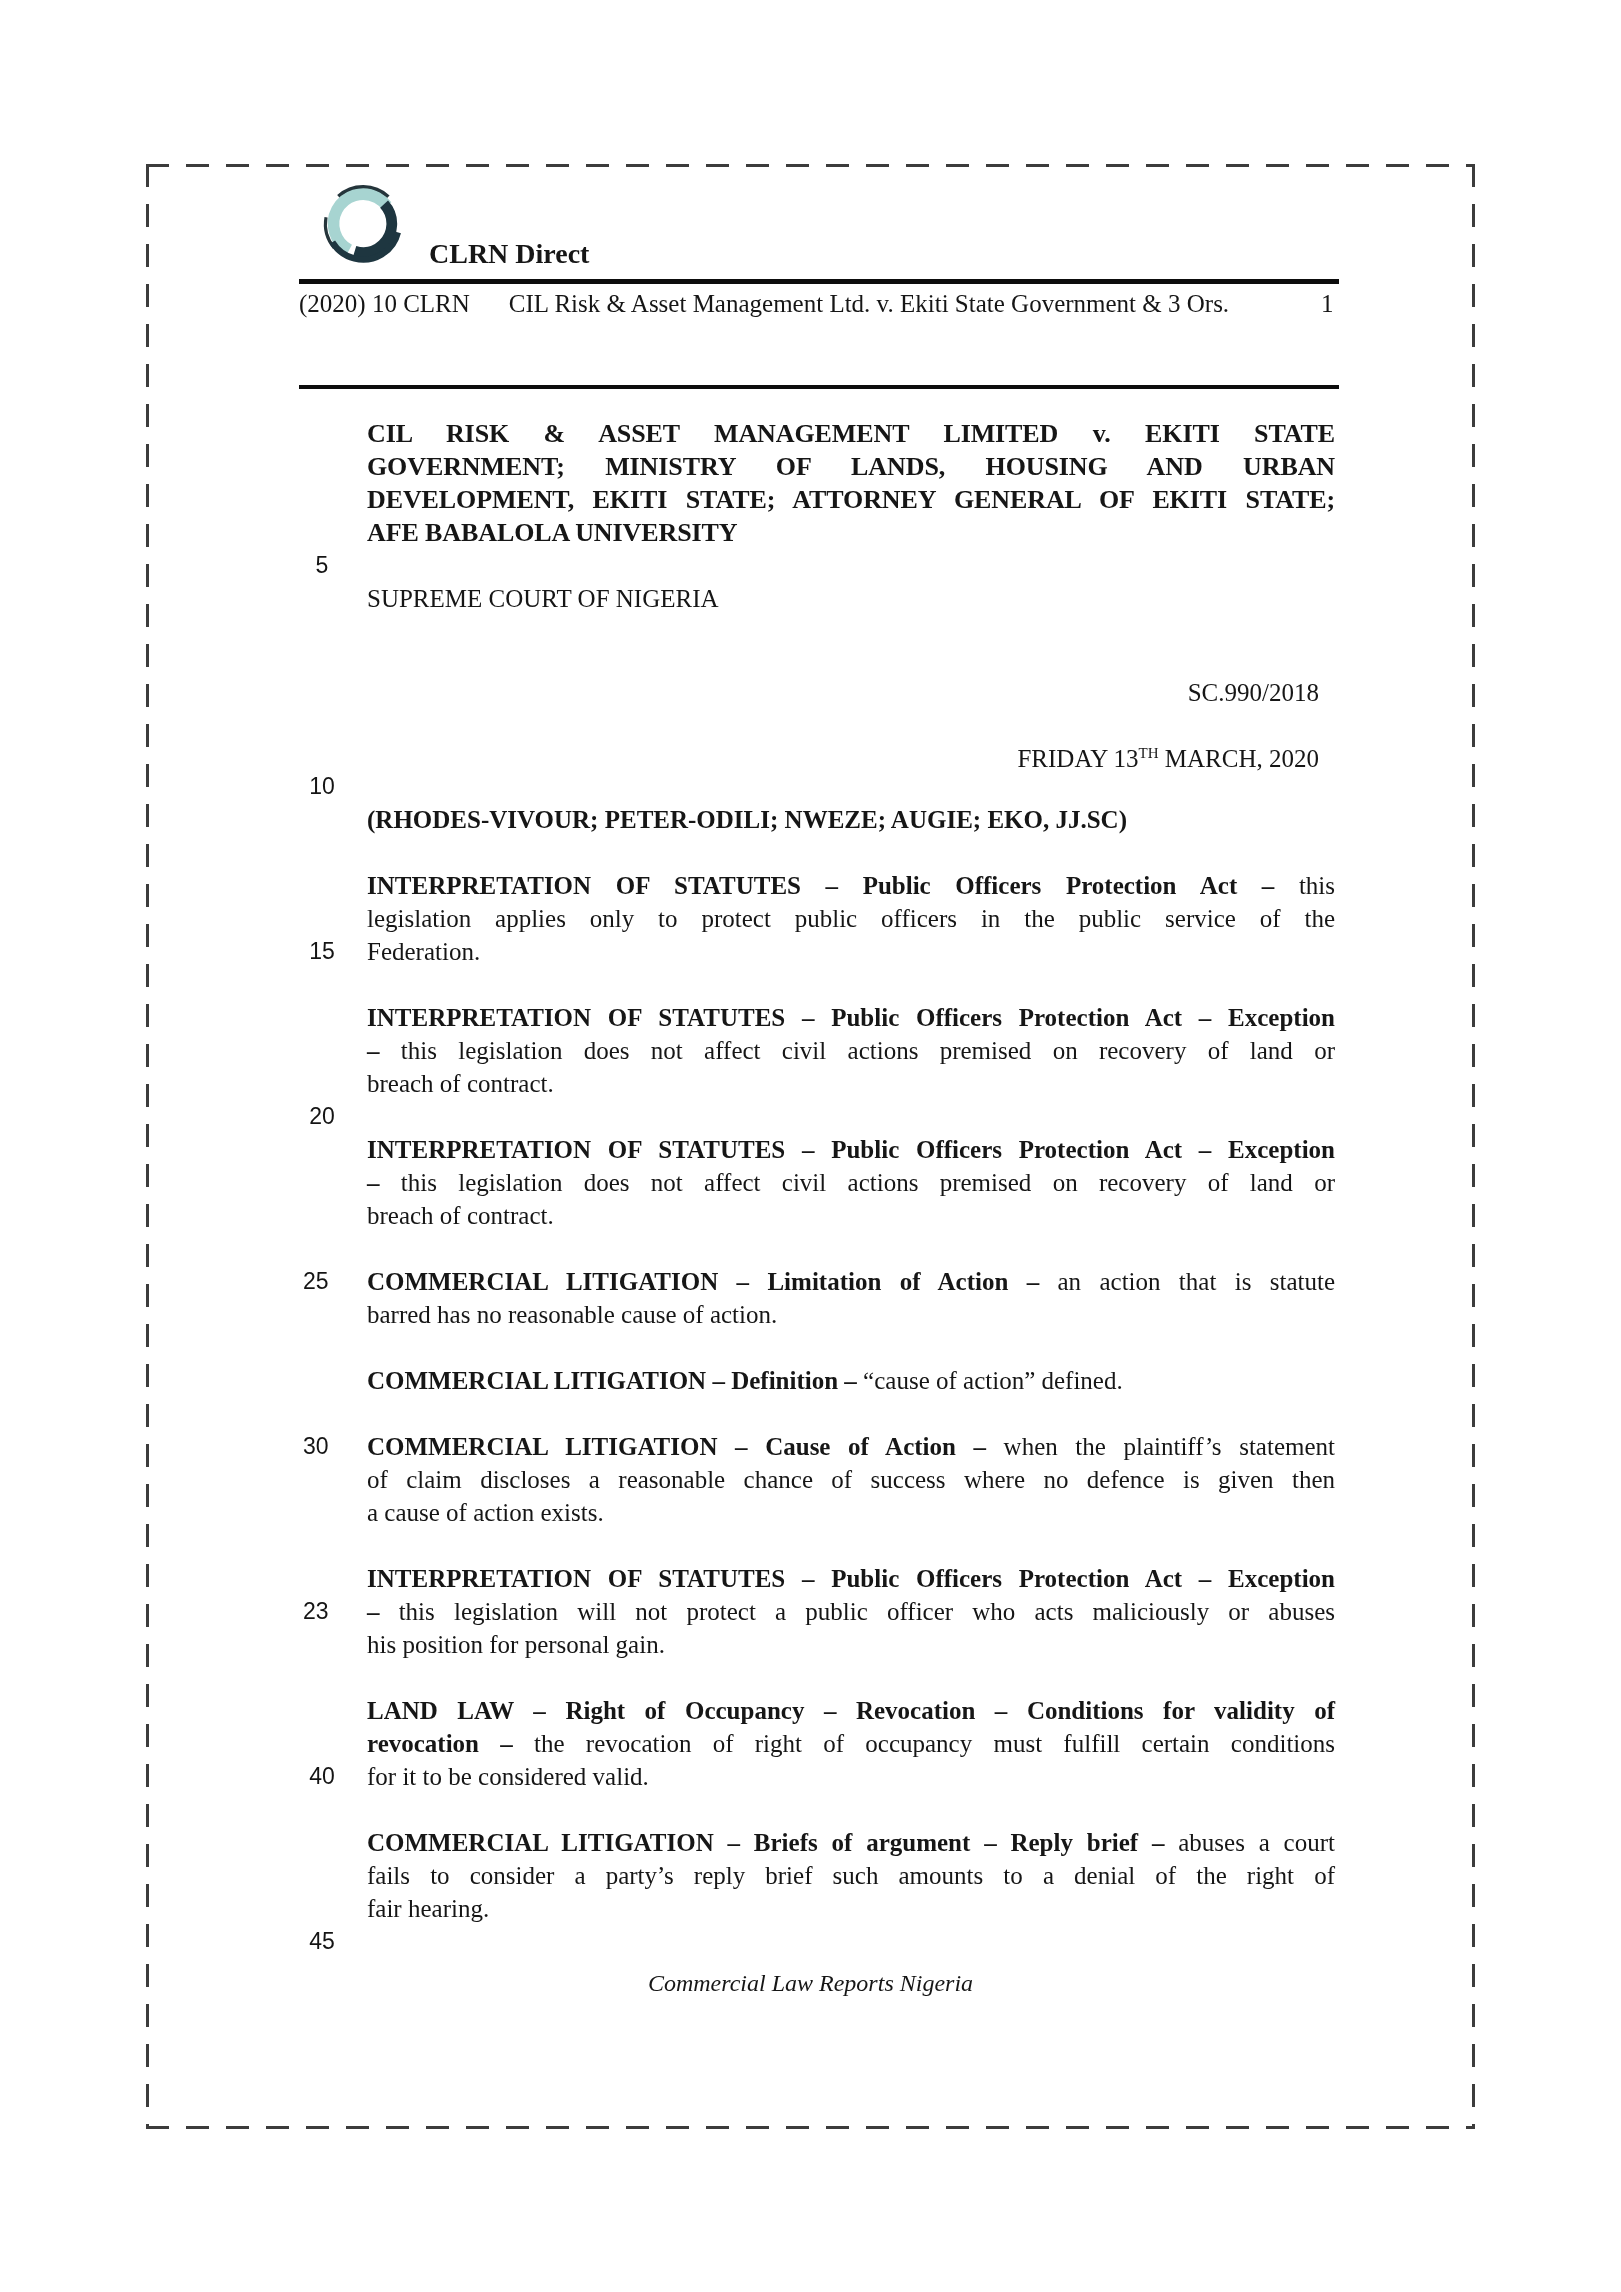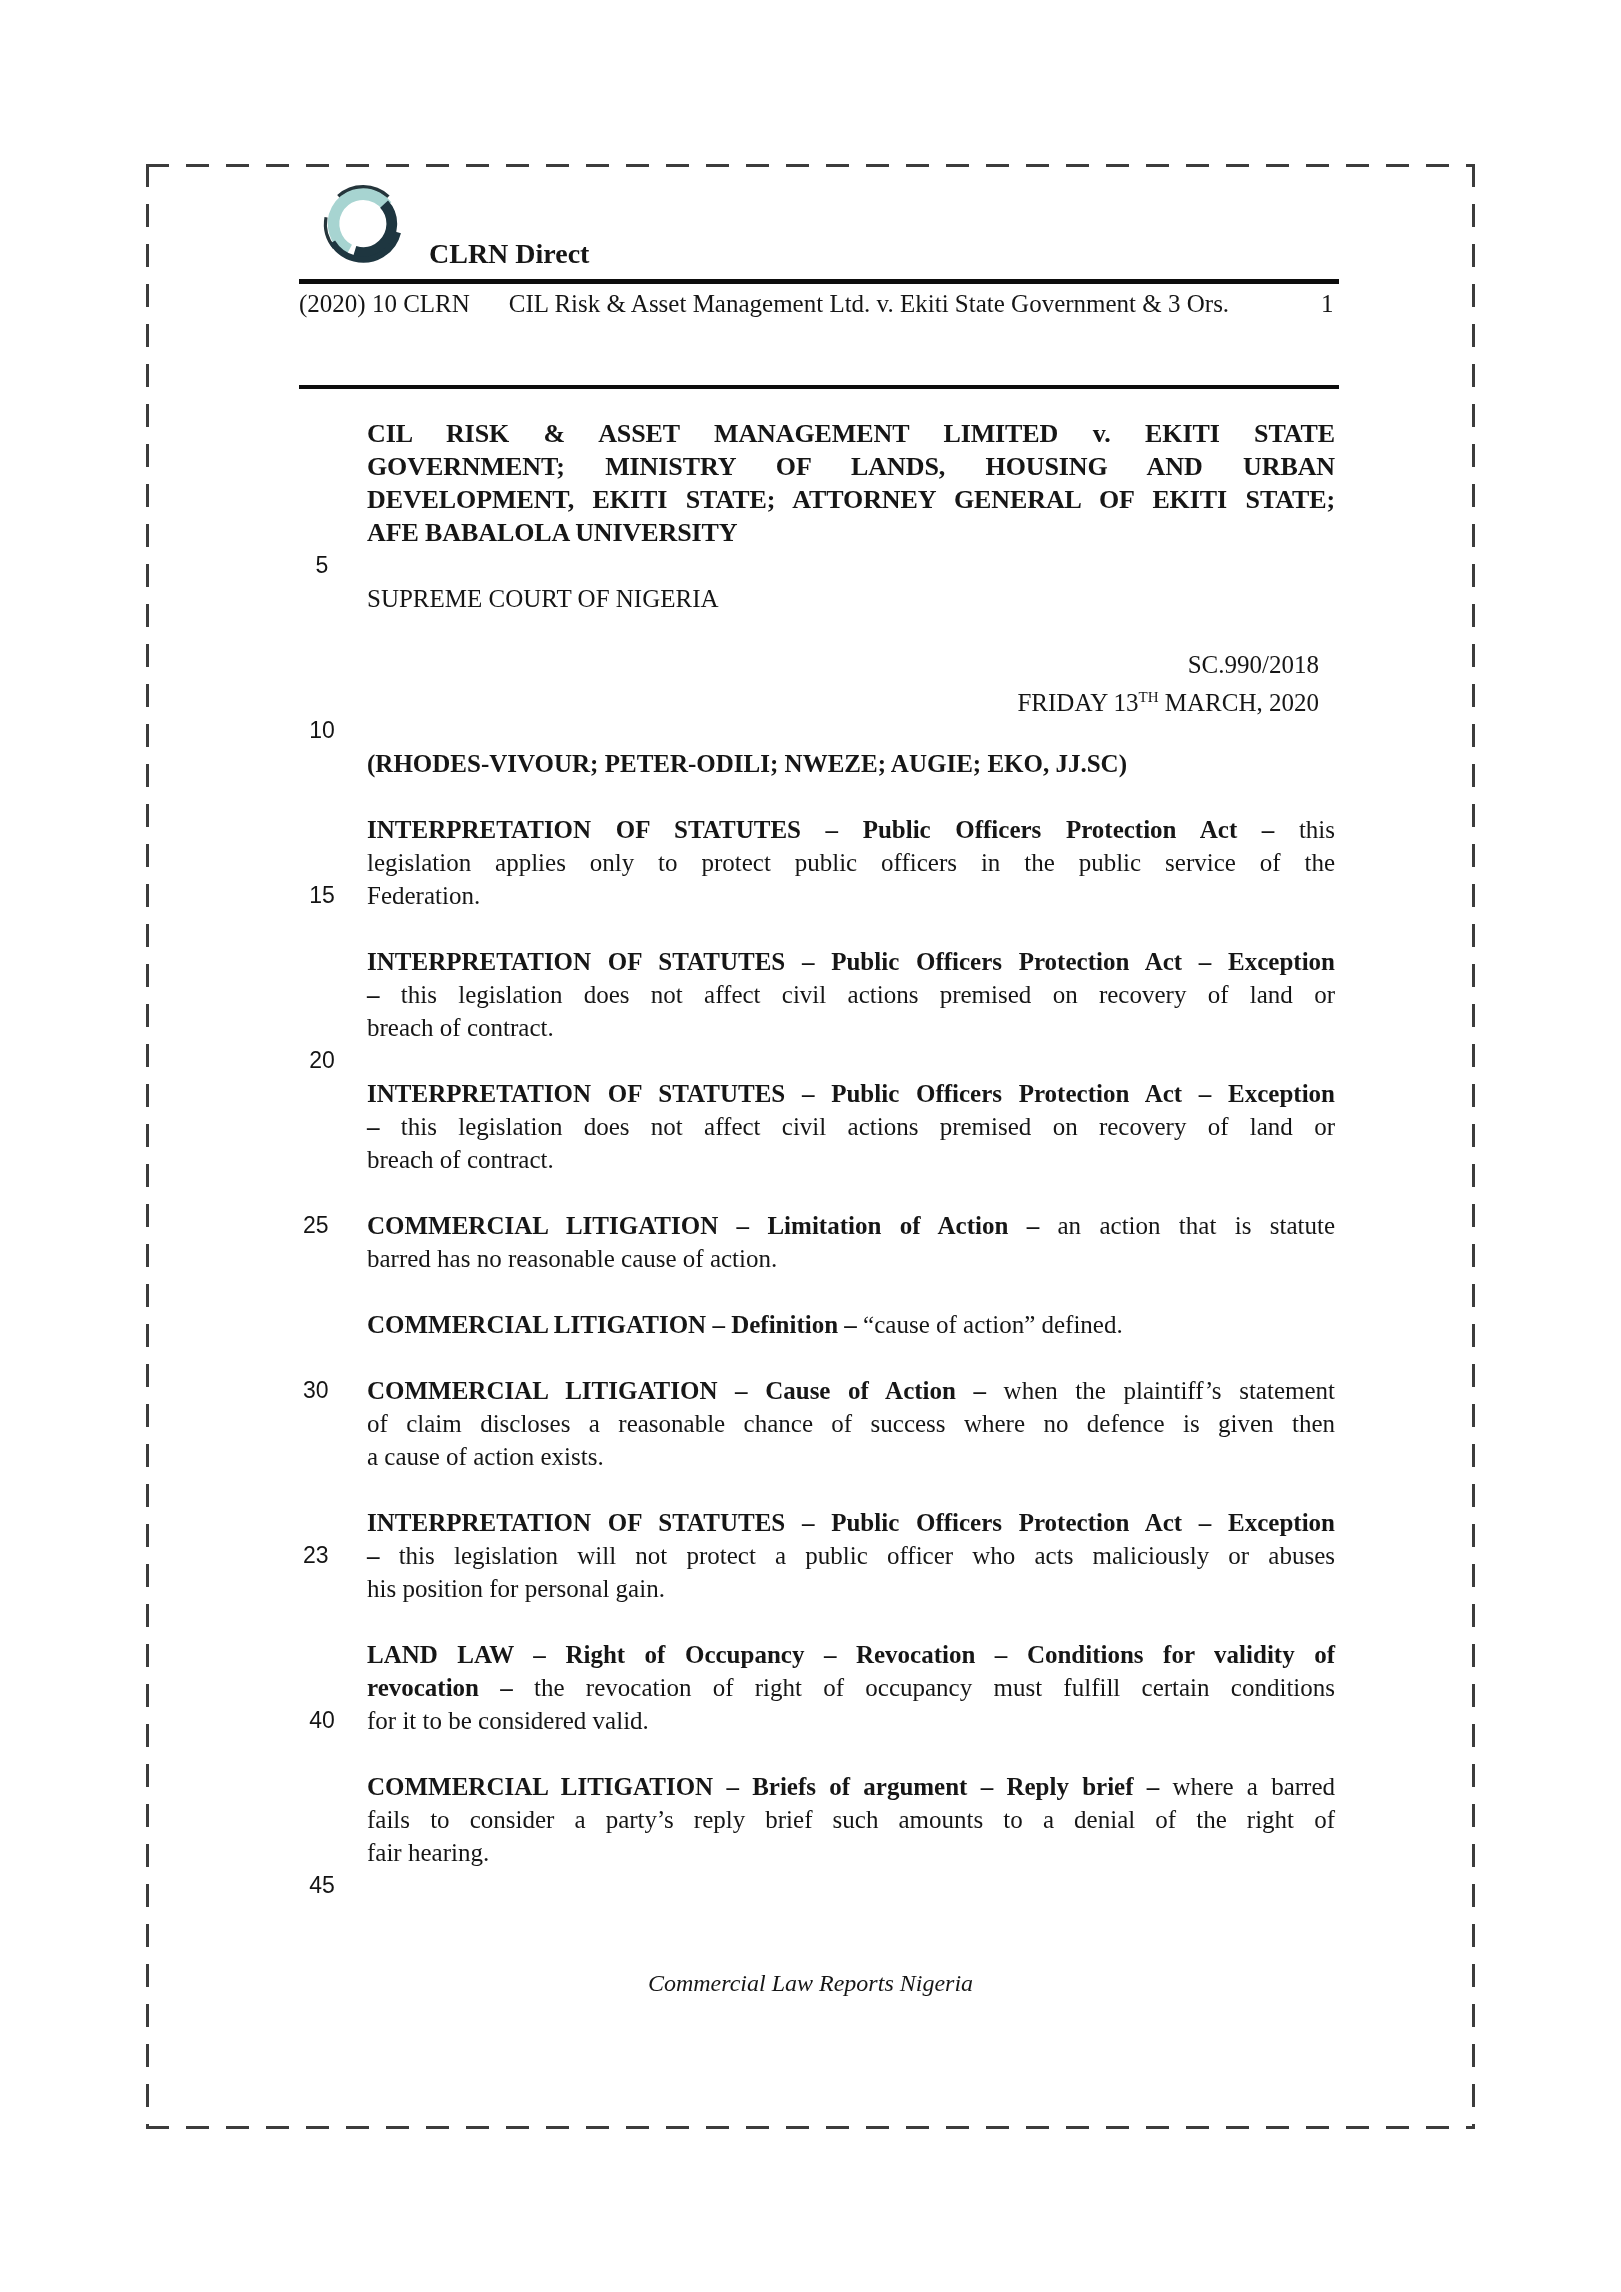--- a/index.html
+++ b/index.html
@@ -25,21 +25,21 @@
   .rh-case{margin-left:39px;}
   .rh-page{margin-left:auto;padding-right:5.4px;}
   #rule2{position:absolute;left:299px;top:385px;width:1040px;height:3.6px;background:#0d0d0d;}
 
   
   #content{position:absolute;left:367px;top:417px;width:968px;}
   .tl{position:relative;height:33px;line-height:33px;font-size:25px;}
   .tl.big{font-size:26px;letter-spacing:-0.1px;}
   .aj{text-align:justify;text-align-last:justify;}
   .al{text-align:left;}
-  .ar{text-align:right;padding-right:16px;}
+  .ar{text-align:right;padding-right:16px;margin-top:28px;}
   .b{font-weight:700;}
   .i{}
   .sup{font-size:60%;vertical-align:super;}
   .lnum{position:absolute;left:-64px;top:0;width:38px;text-align:center;
         font-family:"Liberation Sans", sans-serif;font-size:23px;color:#141414;
         font-style:normal;font-weight:400;}
 
   
   #footer{position:absolute;left:146px;top:1967px;width:1329px;text-align:center;
           font-style:italic;font-size:24px;line-height:33px;}
@@ -115,21 +115,21 @@
     <div class="tl al"><span class="i ">a cause of action exists.</span></div>
     <div class="tl al"></div>
     <div class="tl aj"><span class="b i ">INTERPRETATION OF STATUTES – Public Officers Protection Act – Exception</span></div>
     <div class="tl aj"><span class="b i ">– </span><span class="i ">this legislation will not protect a public officer who acts maliciously or abuses</span><span class="lnum">23</span></div>
     <div class="tl al"><span class="i ">his position for personal gain.</span></div>
     <div class="tl al"></div>
     <div class="tl aj"><span class="b i ">LAND LAW – Right of Occupancy – Revocation – Conditions for validity of</span></div>
     <div class="tl aj"><span class="b i ">revocation – </span><span class="i ">the revocation of right of occupancy must fulfill certain conditions</span></div>
     <div class="tl al"><span class="i ">for it to be considered valid.</span><span class="lnum">40</span></div>
     <div class="tl al"></div>
-    <div class="tl aj"><span class="b i ">COMMERCIAL LITIGATION – Briefs of argument – Reply brief – </span><span class="i ">where a barred</span></div>
+    <div class="tl aj"><span class="b i ">COMMERCIAL LITIGATION – Briefs of argument – Reply brief – </span><span class="i ">abuses a court</span></div>
     <div class="tl aj"><span class="i ">fails to consider a party’s reply brief such amounts to a denial of the right of</span></div>
     <div class="tl al"><span class="i ">fair hearing.</span></div>
     <div class="tl al">
       <span class="lnum">45</span>
     </div>
   </div>
 
 <div id="footer">Commercial Law Reports Nigeria</div>
 
 

